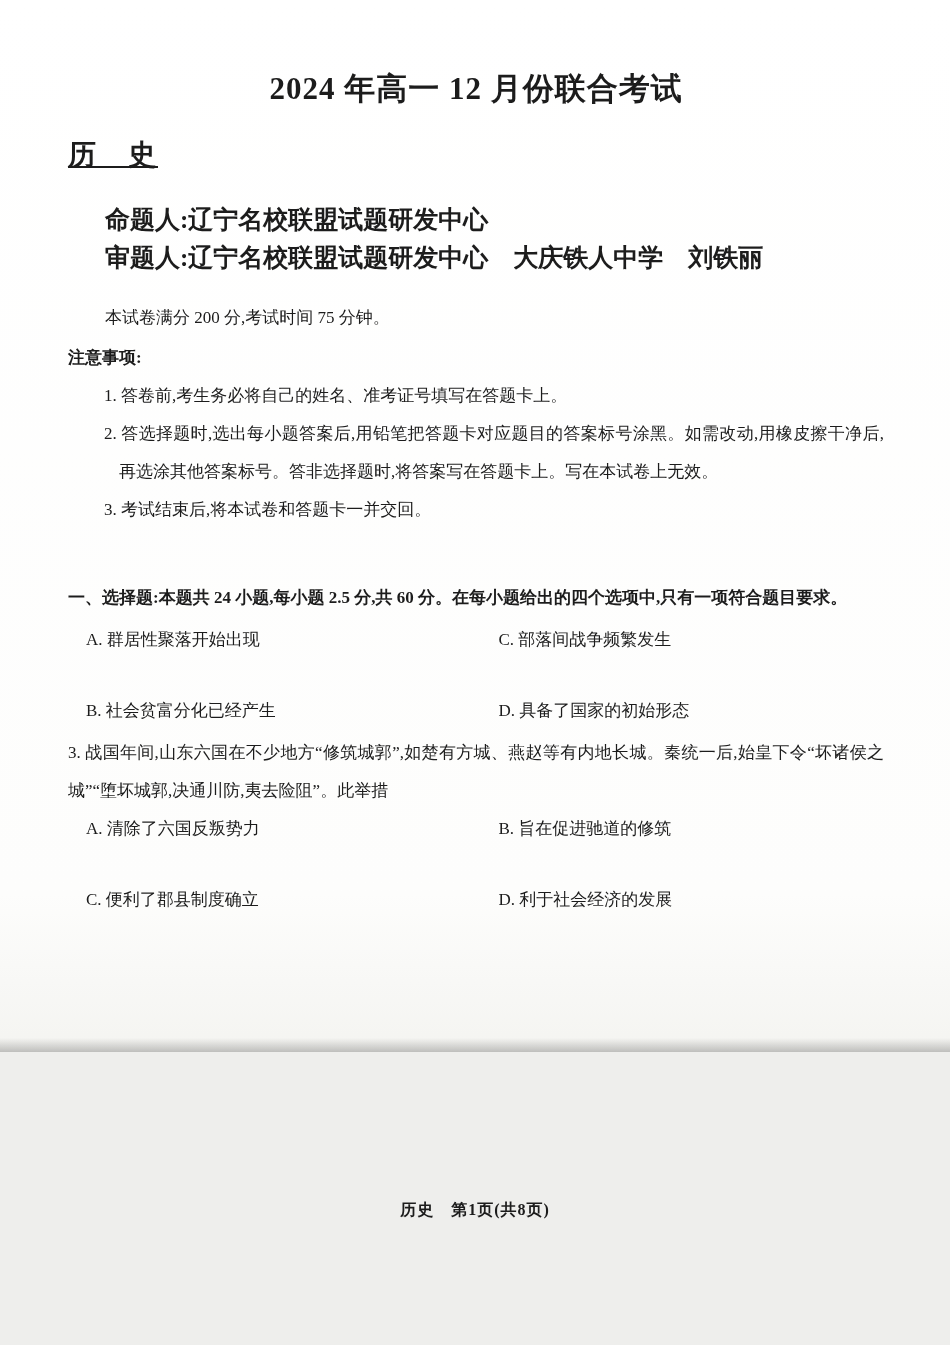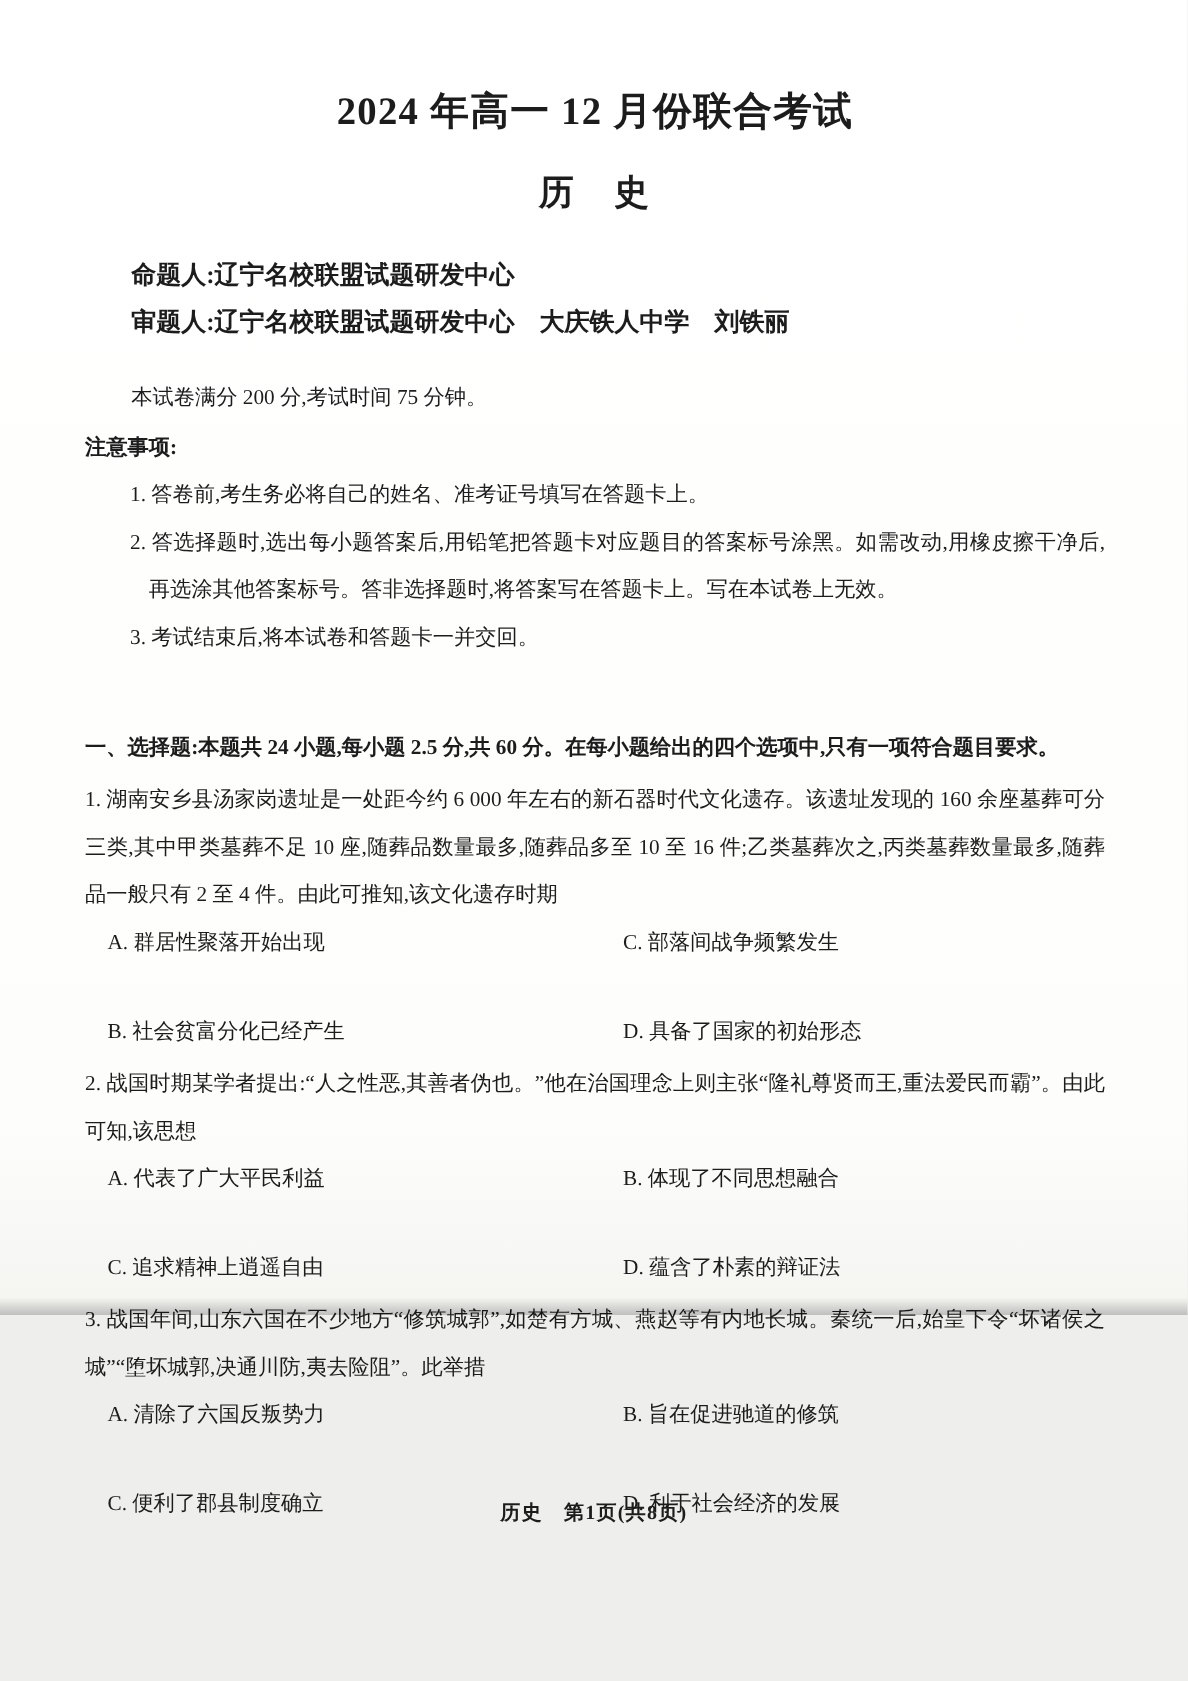--- a/index.html
+++ b/index.html
@@ -35,27 +35,27 @@
     font-size: 31px;
     font-weight: bold;
     text-align: center;
     letter-spacing: 1px;
     line-height: 1.1;
   }
   .subject {
     margin: 0 0 30px 0;
     font-size: 28px;
     font-weight: bold;
-    text-align: center;
     letter-spacing: 2px;
     line-height: 1.1;
+    text-decoration: underline;
   }
   .byline {
     margin: 0 0 0 37px;
-    font-size: 20px;
+    font-size: 25px;
     font-weight: bold;
     line-height: 38px;
   }
   .exam-info {
     margin: 22px 0 0 37px;
     font-size: 17px;
     line-height: 38px;
   }
   .notes-heading {
     margin-top: 2px;
@@ -126,38 +126,28 @@
   <p class="exam-info">本试卷满分 200 分,考试时间 75 分钟。</p>
 
   <div class="notes-heading">注意事项:</div>
   <p class="note">1. 答卷前,考生务必将自己的姓名、准考证号填写在答题卡上。</p>
   <p class="note">2. 答选择题时,选出每小题答案后,用铅笔把答题卡对应题目的答案标号涂黑。如需改动,用橡皮擦干净后,再选涂其他答案标号。答非选择题时,将答案写在答题卡上。写在本试卷上无效。</p>
   <p class="note">3. 考试结束后,将本试卷和答题卡一并交回。</p>
 
   <div class="section-heading">一、选择题:本题共 24 小题,每小题 2.5 分,共 60 分。在每小题给出的四个选项中,只有一项符合题目要求。</div>
 
   <div class="question">
-    <p class="stem">1. 湖南安乡县汤家岗遗址是一处距今约 6 000 年左右的新石器时代文化遗存。该遗址发现的 160 余座墓葬可分三类,其中甲类墓葬不足 10 座,随葬品数量最多,随葬品多至 10 至 16 件;乙类墓葬次之,丙类墓葬数量最多,随葬品一般只有 2 至 4 件。由此可推知,该文化遗存时期</p>
     <div class="options">
       <div class="option">A. 群居性聚落开始出现</div>
       <div class="option">C. 部落间战争频繁发生</div>
       <div class="option">B. 社会贫富分化已经产生</div>
       <div class="option">D. 具备了国家的初始形态</div>
     </div>
   </div>
 
-  <div class="question">
-    <p class="stem">2. 战国时期某学者提出:“人之性恶,其善者伪也。”他在治国理念上则主张“隆礼尊贤而王,重法爱民而霸”。由此可知,该思想</p>
-    <div class="options">
-      <div class="option">A. 代表了广大平民利益</div>
-      <div class="option">B. 体现了不同思想融合</div>
-      <div class="option">C. 追求精神上逍遥自由</div>
-      <div class="option">D. 蕴含了朴素的辩证法</div>
-    </div>
-  </div>
 
   <div class="question">
     <p class="stem">3. 战国年间,山东六国在不少地方“修筑城郭”,如楚有方城、燕赵等有内地长城。秦统一后,始皇下令“坏诸侯之城”“堕坏城郭,决通川防,夷去险阻”。此举措</p>
     <div class="options">
       <div class="option">A. 清除了六国反叛势力</div>
       <div class="option">B. 旨在促进驰道的修筑</div>
       <div class="option">C. 便利了郡县制度确立</div>
       <div class="option">D. 利于社会经济的发展</div>
     </div>
   </div>

